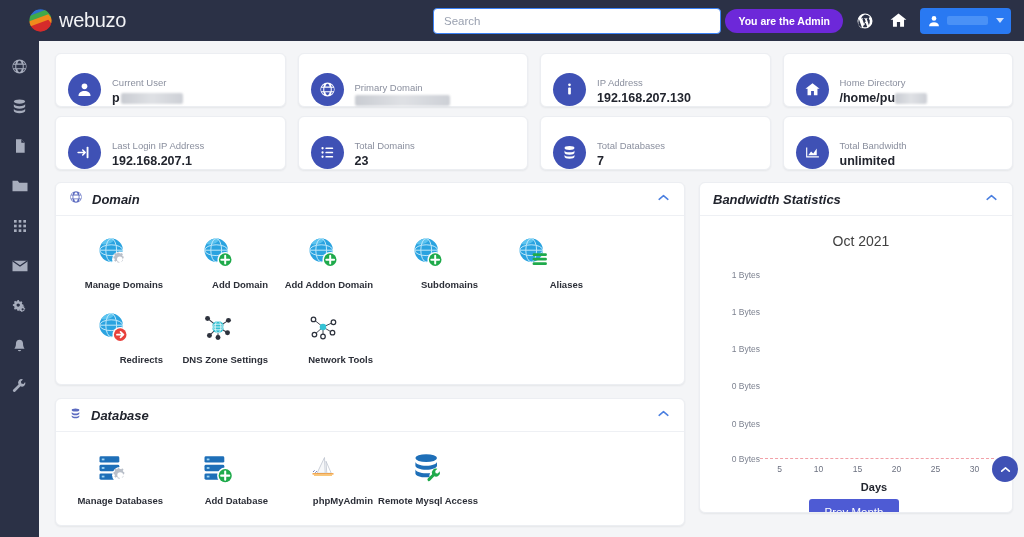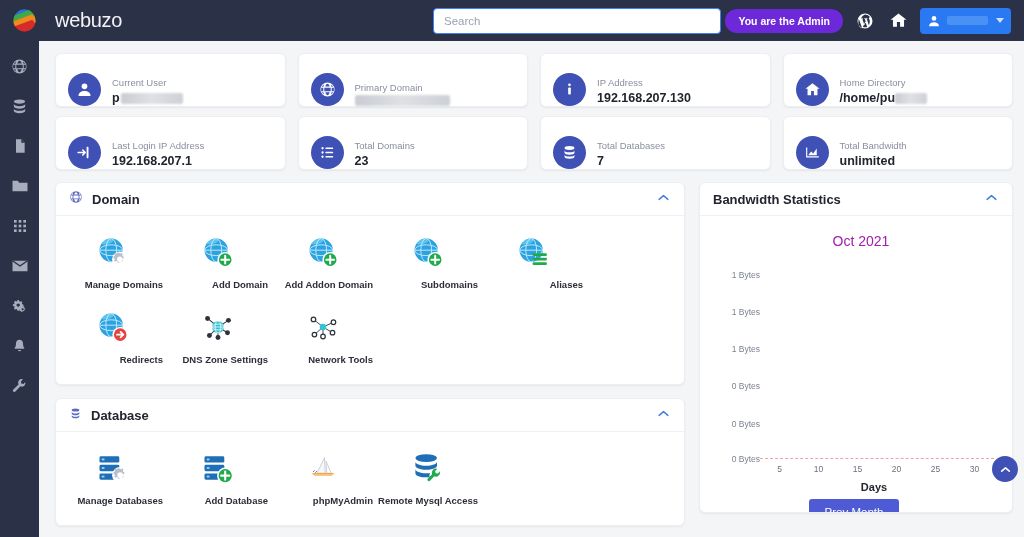--- a/index.html
+++ b/index.html
@@ -9,21 +9,21 @@
     font-family: "Liberation Sans", sans-serif;
     background: #f4f5f7;
   }
   .app { position: relative; width: 1024px; height: 537px; display: flex; flex-direction: column; }
 
   
   .topbar {
     height: 41px; background: #2b3146; flex: 0 0 41px;
     display: flex; align-items: center; position: relative; z-index: 30;
   }
-  .brand { display: flex; align-items: center; padding-left: 12px; width: 230px; gap: 18px; }
+  .brand { display: flex; align-items: center; padding-left: 28px; width: 230px; gap: 6px; }
   .brand-logo { width: 25px; height: 25px; border-radius: 50%; overflow: hidden; flex: 0 0 25px; }
   .brand-name { color: #f2f3f6; font-size: 20px; letter-spacing: -0.3px; font-weight: 400; }
   .search-wrap { margin-left: 203px; }
   .search-input {
     width: 288px; height: 26px; border-radius: 4px; border: 1px solid #3b82f6;
     background: #fff; padding: 0 10px; font-size: 11.5px; color: #4a4f5c;
     font-family: "Liberation Sans", sans-serif; outline: none;
   }
   .search-input::placeholder { color: #9aa1b0; }
   .topbar-right { margin-left: auto; display: flex; align-items: center; gap: 11px; padding-right: 13px; }
@@ -75,33 +75,33 @@
   .panel-right { flex: 1; }
 
   .panel {
     background: #fff; border-radius: 6px; border: 1px solid #eceef2;
     box-shadow: 0 1px 2px rgba(32,38,60,.07); margin-bottom: 13px; overflow: hidden;
   }
   .panel-head {
     height: 33px; display: flex; align-items: center; padding: 0 13px;
     border-bottom: 1px solid #eef0f4; gap: 9px;
   }
-  .panel-title { font-size: 13px; font-weight: bold; color: #22252e; }
+  .panel-title { font-size: 13px; font-weight: bold; color: #22252e; font-style: italic; }
   .panel-chev { margin-left: auto; }
 
   .tiles { display: flex; flex-wrap: wrap; padding: 10px 4px 8px 4px; }
   .tile {
     width: 105px; padding: 6px 2px 10px; text-align: right; cursor: pointer;
   }
   .tile-ic { height: 40px; display: flex; align-items: center; justify-content: center; margin-bottom: 7px; }
   .tile-label { font-size: 9.5px; font-weight: bold; color: #2c2f38; line-height: 12px; }
 
   
   .chart-body { padding: 8px 10px 0 6px; height: 296px; position: relative; }
-  .chart-title { text-align: center; font-size: 14px; color: #a21caf; margin: 9px 0 0 14px; }
+  .chart-title { text-align: center; font-size: 14px; color: #404040; margin: 9px 0 0 14px; }
   .plot { position: relative; margin: 14px 0 0 0; height: 196px; }
   .ylab {
     position: absolute; right: calc(100% - 54px); font-size: 8.5px; color: #7d8290;
     transform: translateY(-50%); white-space: nowrap; text-align: right;
   }
   .axis-x { position: absolute; left: 54px; right: 8px; bottom: 0; border-top: 1px dashed #f2a0a8; }
   .xticks { position: absolute; left: 54px; right: 8px; bottom: -15px; display: flex; }
   .xtick { flex: 1; text-align: center; font-size: 8.5px; color: #6c7180; }
   .xaxis-title { text-align: center; font-size: 11px; font-weight: bold; color: #22252e; margin-top: 22px; margin-left: 40px; }
   .prev-btn {

